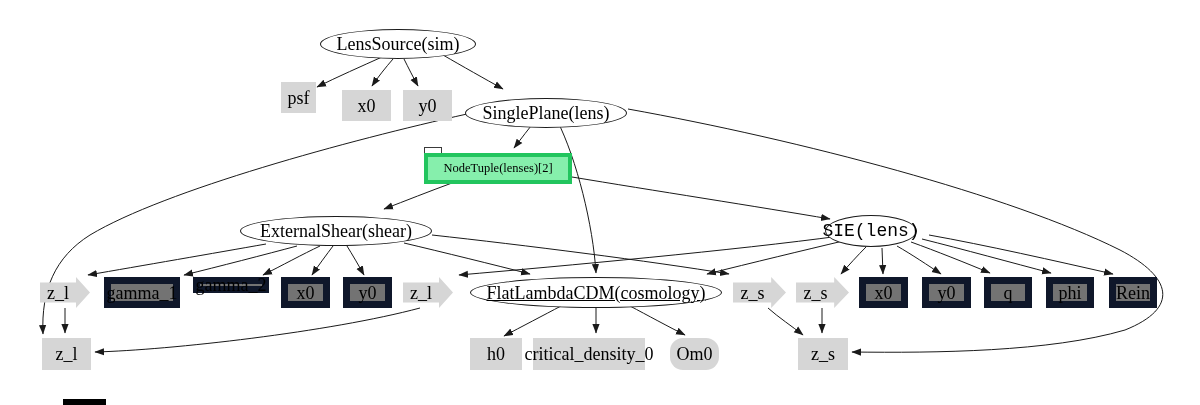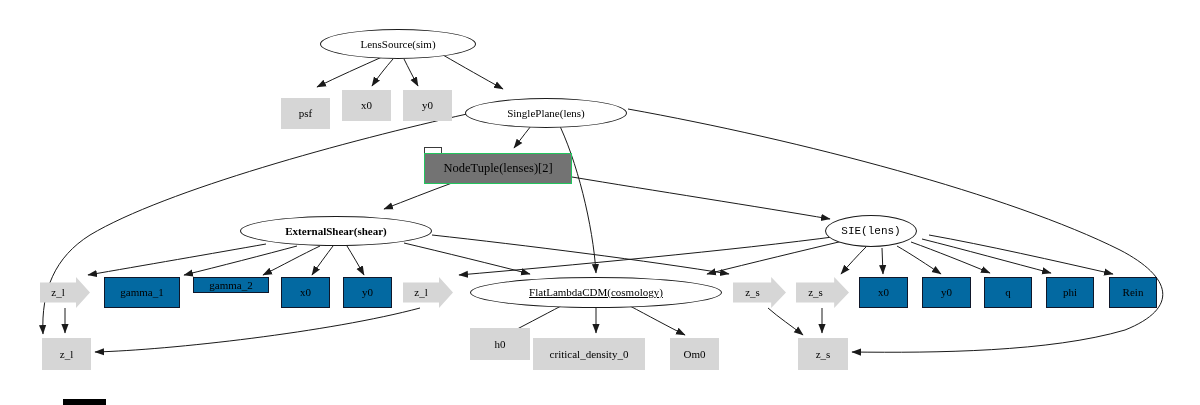--- a/index.html
+++ b/index.html
@@ -4,33 +4,33 @@
 <style>
   html,body{margin:0;padding:0;background:#fff;}
   #canvas{
     position:relative;width:1200px;height:405px;background:#ffffff;
     font-family:"Liberation Serif","DejaVu Serif",serif;
     color:#000;overflow:hidden;
   }
   #edges{position:absolute;left:0;top:0;width:1200px;height:405px;}
   .node{
     position:absolute;display:flex;align-items:center;justify-content:center;
-    font-size:11px;line-height:1;white-space:nowrap;box-sizing:border-box;
+    font-size:18px;line-height:1;white-space:nowrap;box-sizing:border-box;
   }
   .ellipse{background:#fff;border:1px solid #1a1a1a;border-radius:50%;}
-  .wbox{background:#0369a1;border:1px solid #0f172a;}
+  .wbox{background:#737373;border:7px solid #0f172a;}
   .gbox{background:#d6d6d6;border:none;}
   .garrow{background:#d6d6d6;border:none;
     clip-path:polygon(0 18%,72% 18%,72% 0,100% 50%,72% 100%,72% 82%,0 82%);
     padding-right:14px;}
   .tabwrap{position:absolute;box-sizing:border-box;}
   .tabwrap .tab{position:absolute;left:0;top:0;width:18px;height:7px;
     background:#fff;border:1px solid #3a3a3a;border-bottom:none;box-sizing:border-box;}
   .tabwrap .tabbody{position:absolute;left:0;top:6px;right:0;bottom:0;
-    background:#737373;border:1px solid #22c55e;box-sizing:border-box;
+    background:#86efac;border:4px solid #22c55e;box-sizing:border-box;
     display:flex;align-items:center;justify-content:center;font-size:12.5px;white-space:nowrap;}
   .artifact{position:absolute;background:#000;}
 </style>
 </head>
 <body>
 
 <div id="canvas">
 
   <svg id="edges" viewBox="0 0 1200 405" xmlns="http://www.w3.org/2000/svg">
     <defs>
@@ -69,48 +69,48 @@
       <path marker-end="url(#ah)" d="M 768,308 C 778,317 793,327 803,335"></path>
       <path marker-end="url(#ah)" d="M 822,308 L 822,333"></path>
       <path marker-end="url(#ah)" d="M 561,306 C 544,315 521,327 504,336"></path>
       <path marker-end="url(#ah)" d="M 596,308 L 596,333"></path>
       <path marker-end="url(#ah)" d="M 630,306 C 647,315 669,327 685,335"></path>
     </g>
   </svg>
 
   <div class="node ellipse" style="left:320px;top:29px;width:156px;height:30px;">LensSource(sim)</div>
   <div class="node ellipse" style="left:465px;top:98px;width:162px;height:30px;text-align:right;">SinglePlane(lens)</div>
-  <div class="node ellipse" style="left:240px;top:216px;width:192px;height:30px;font-weight:bold;">ExternalShear(shear)</div>
+  <div class="node ellipse" style="left:240px;top:216px;width:192px;height:30px;">ExternalShear(shear)</div>
   <div class="node ellipse" style="left:825px;top:215px;width:92px;height:32px;font-family:Liberation Mono, monospace;">SIE(lens)</div>
   <div class="node ellipse" style="left:470px;top:277px;width:252px;height:31px;text-decoration:underline;">FlatLambdaCDM(cosmology)</div>
 
   <div class="tabwrap" style="left:424px;top:147px;width:148px;height:37px;">
     <div class="tab"></div>
     <div class="tabbody">NodeTuple(lenses)[2]</div>
   </div>
 
-  <div class="node gbox" style="left:281px;top:98px;width:49px;height:31px;">psf</div>
+  <div class="node gbox" style="left:281px;top:82px;width:35px;height:31px;">psf</div>
   <div class="node gbox" style="left:342px;top:90px;width:49px;height:31px;">x0</div>
   <div class="node gbox" style="left:403px;top:90px;width:49px;height:31px;">y0</div>
 
   <div class="node garrow" style="left:40px;top:277px;width:50px;height:31px;">z_l</div>
   <div class="node wbox" style="left:104px;top:277px;width:76px;height:31px;">gamma_1</div>
   <div class="node wbox" style="left:193px;top:277px;width:76px;height:16px;">gamma_2</div>
   <div class="node wbox" style="left:281px;top:277px;width:49px;height:31px;">x0</div>
   <div class="node wbox" style="left:343px;top:277px;width:49px;height:31px;">y0</div>
   <div class="node garrow" style="left:403px;top:277px;width:50px;height:31px;">z_l</div>
   <div class="node garrow" style="left:733px;top:277px;width:53px;height:31px;">z_s</div>
   <div class="node garrow" style="left:796px;top:277px;width:53px;height:31px;">z_s</div>
   <div class="node wbox" style="left:859px;top:277px;width:49px;height:31px;">x0</div>
   <div class="node wbox" style="left:922px;top:277px;width:49px;height:31px;">y0</div>
   <div class="node wbox" style="left:984px;top:277px;width:48px;height:31px;">q</div>
   <div class="node wbox" style="left:1046px;top:277px;width:48px;height:31px;">phi</div>
   <div class="node wbox" style="left:1109px;top:277px;width:48px;height:31px;text-align:right;">Rein</div>
 
   <div class="node gbox" style="left:42px;top:338px;width:49px;height:32px;">z_l</div>
-  <div class="node gbox" style="left:470px;top:328px;width:60px;height:32px;">h0</div>
+  <div class="node gbox" style="left:470px;top:338px;width:52px;height:32px;">h0</div>
   <div class="node gbox" style="left:533px;top:338px;width:112px;height:32px;">critical_density_0</div>
-  <div class="node gbox" style="left:670px;top:338px;width:49px;height:32px;">Om0</div>
+  <div class="node gbox" style="left:670px;top:338px;width:49px;height:32px;border-radius:13px;">Om0</div>
   <div class="node gbox" style="left:798px;top:338px;width:50px;height:32px;">z_s</div>
 
   <div class="artifact" style="left:63px;top:399px;width:43px;height:6px;"></div>
 
 </div>
 
 </body></html>

